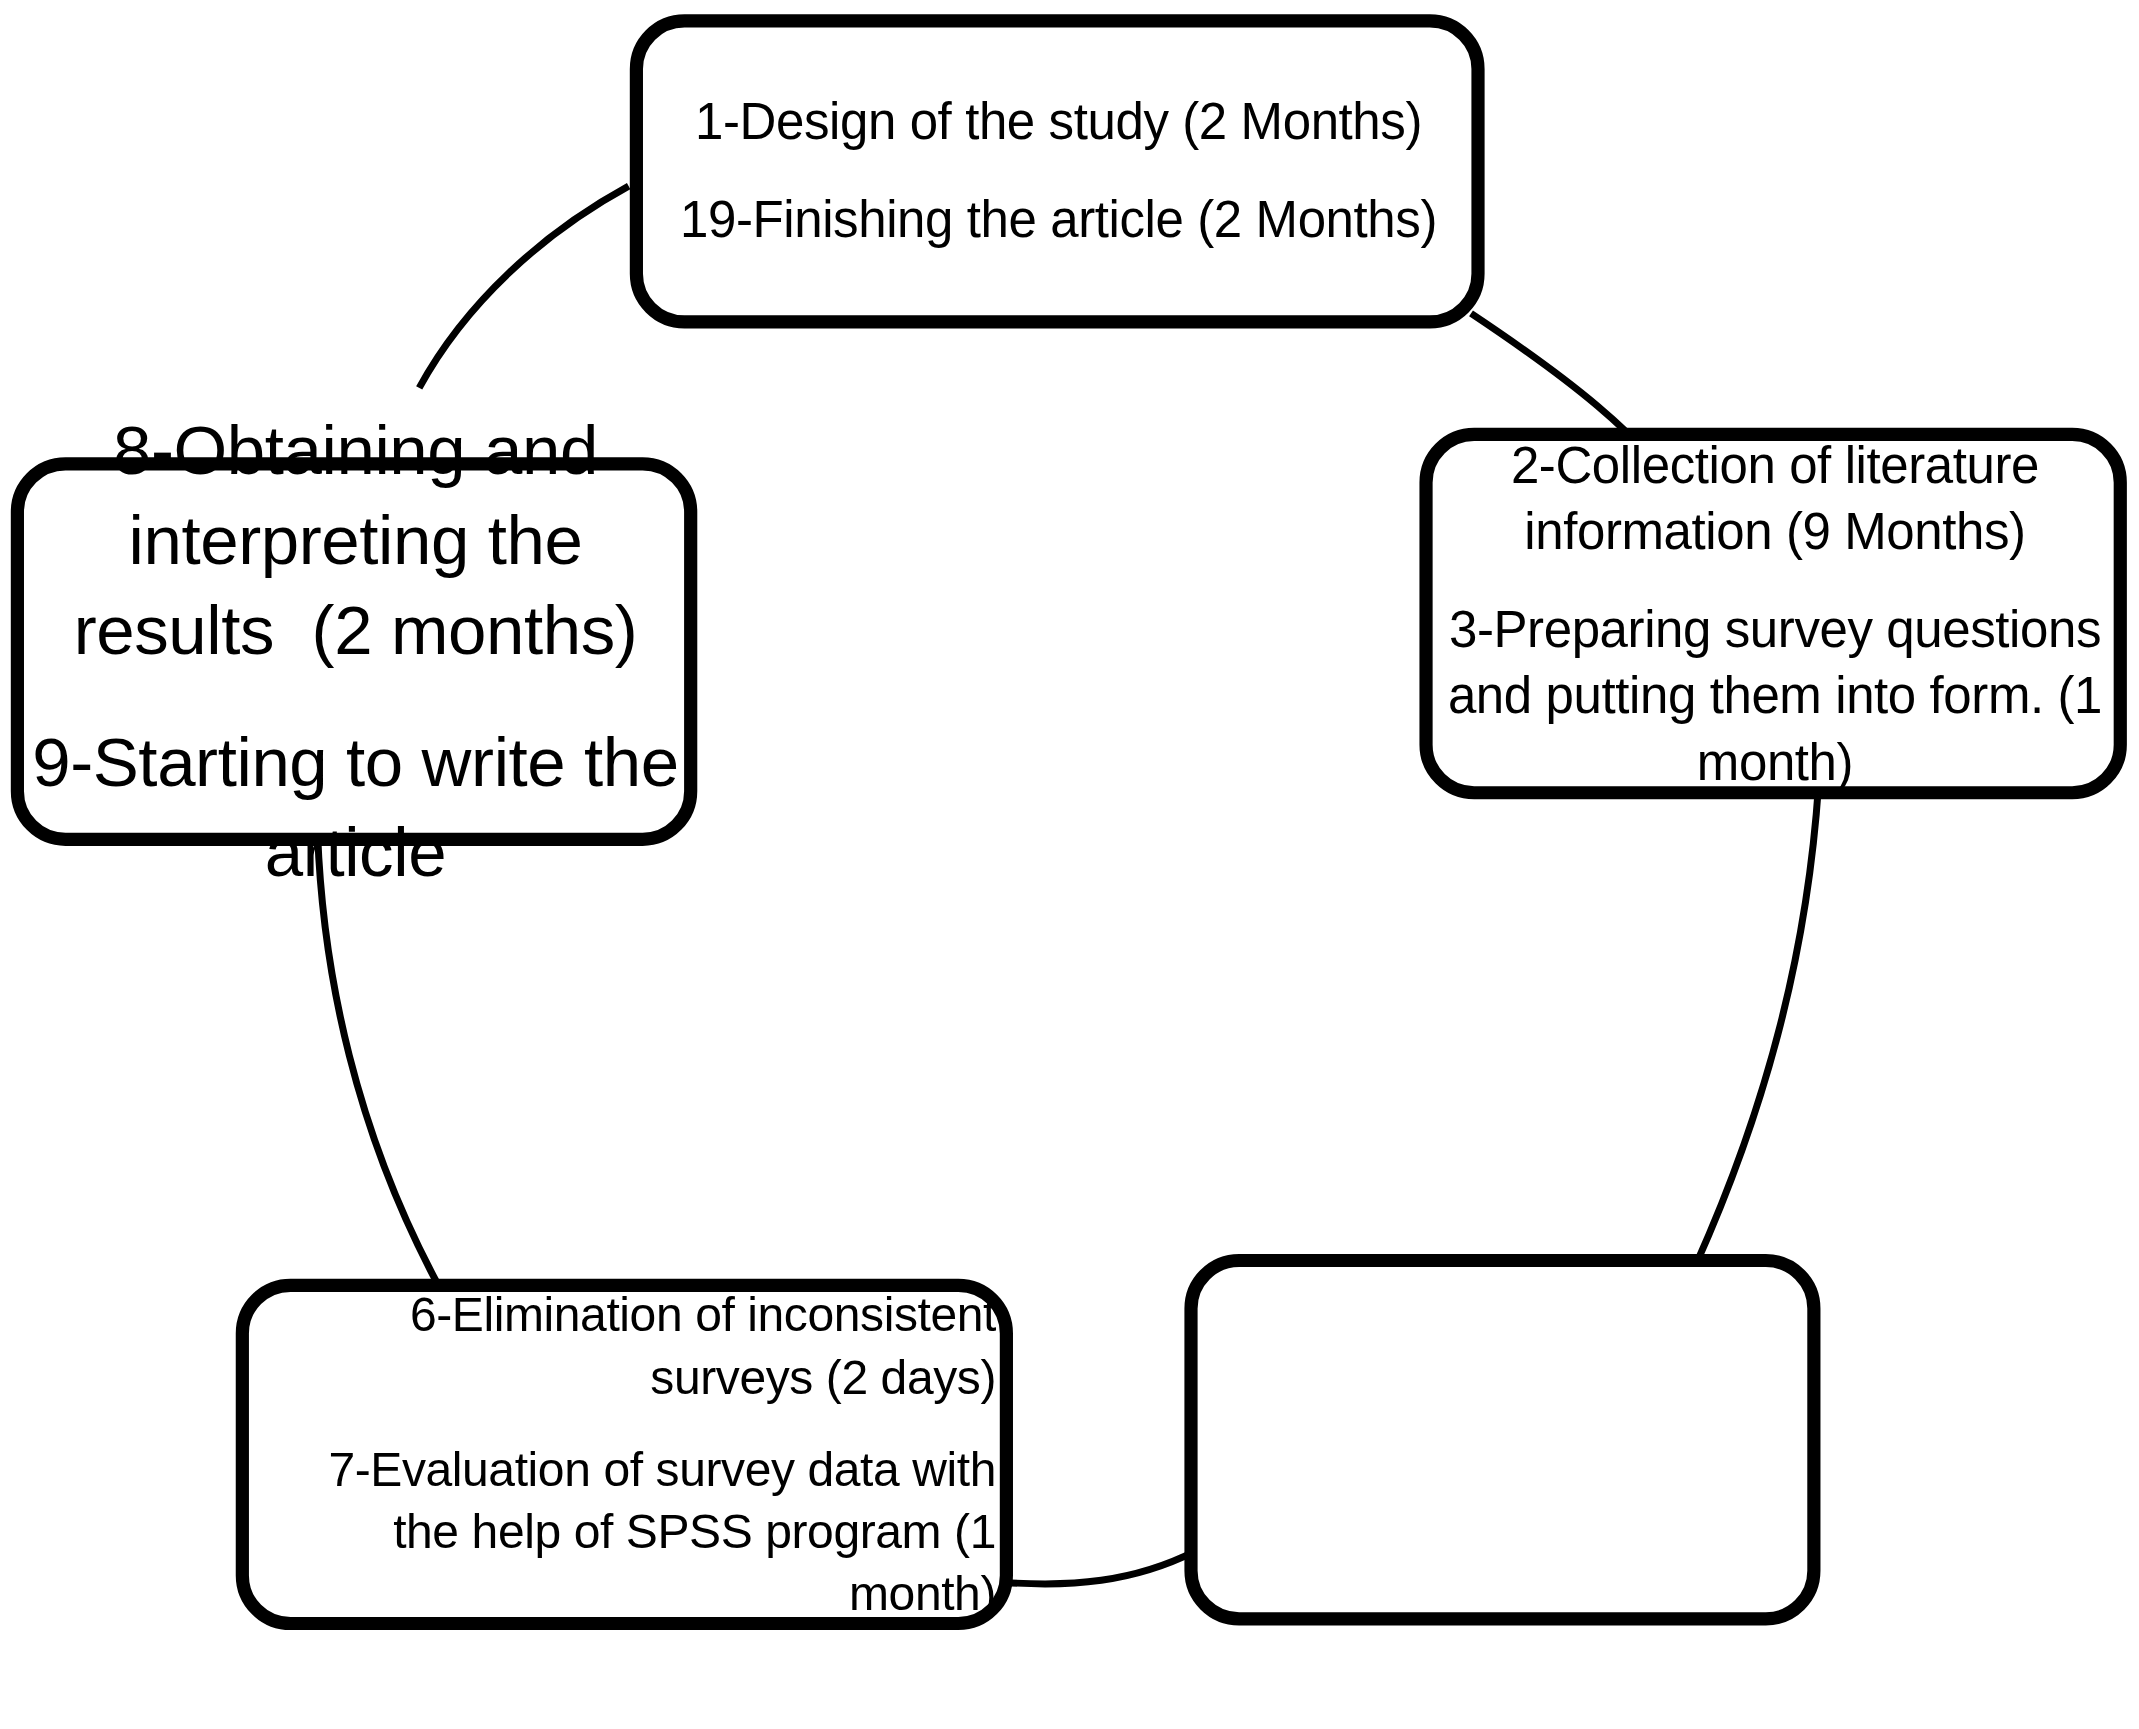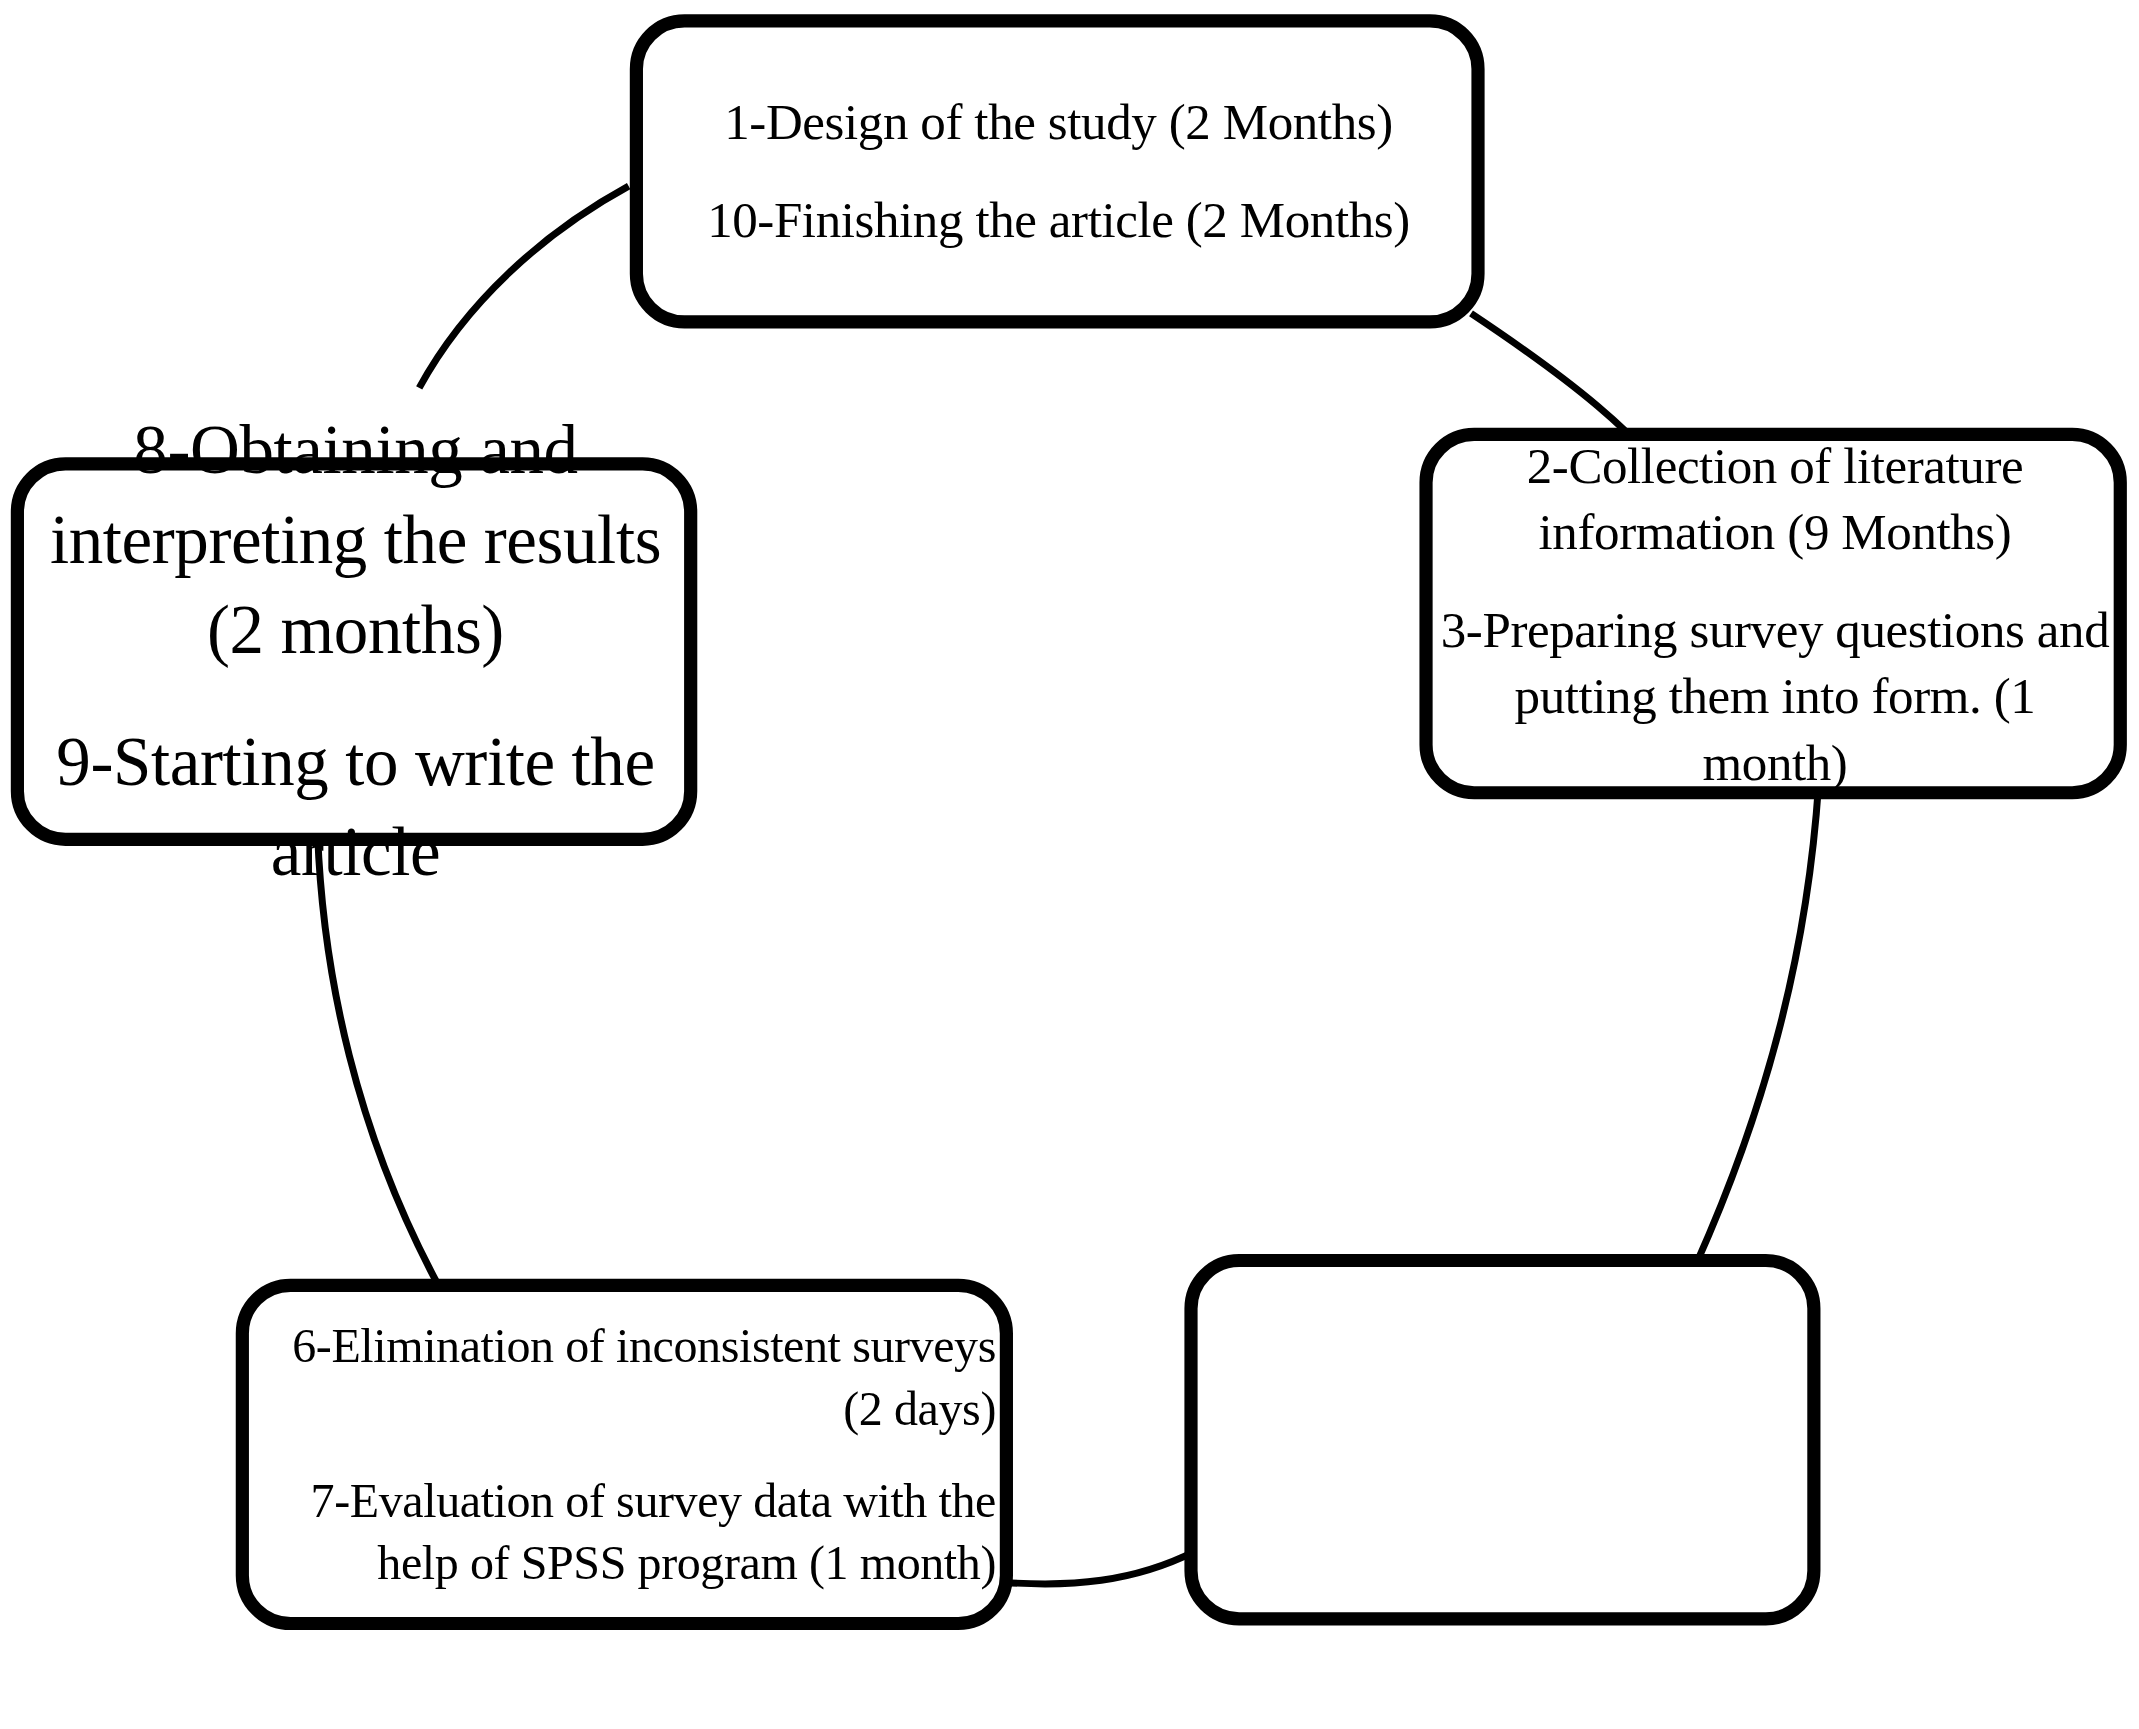--- a/index.html
+++ b/index.html
@@ -42,21 +42,21 @@
   }
   .node-text {
     position: absolute;
     box-sizing: border-box;
     display: flex;
     flex-direction: column;
     justify-content: center;
     align-items: center;
     text-align: center;
     color: #000000;
-    font-family: Liberation Serif, serif;
+    font-family: Liberation Sans, sans-serif;
     font-weight: 400;
     line-height: 1.30;
     letter-spacing: -0.4px;
     white-space: pre-wrap;
     pointer-events: none;
   }
   .node-text .para {
     display: block;
     width: 100%;
   }
@@ -92,21 +92,21 @@
 
     <rect class="node-box" x="22" y="598" width="868" height="484" rx="62" ry="62"></rect>
 
     <rect class="node-box" x="312" y="1657" width="985" height="436" rx="62" ry="62"></rect>
 
     <rect class="node-box" x="1535" y="1625" width="803" height="462" rx="62" ry="62"></rect>
   </svg>
 
   <div class="node-text" id="text-design">
     <span class="para">1-Design of the study (2 Months)</span>
-    <span class="para">10-Finishing the article (2 Months)</span>
+    <span class="para">19-Finishing the article (2 Months)</span>
   </div>
 
   <div class="node-text" id="text-literature">
     <span class="para">2-Collection of literature information (9 Months)</span>
     <span class="para">3-Preparing survey questions and putting them into form. (1 month)</span>
   </div>
 
 
   <div class="node-text" id="text-elimination">
     <span class="para">6-Elimination of inconsistent surveys (2 days)</span>

